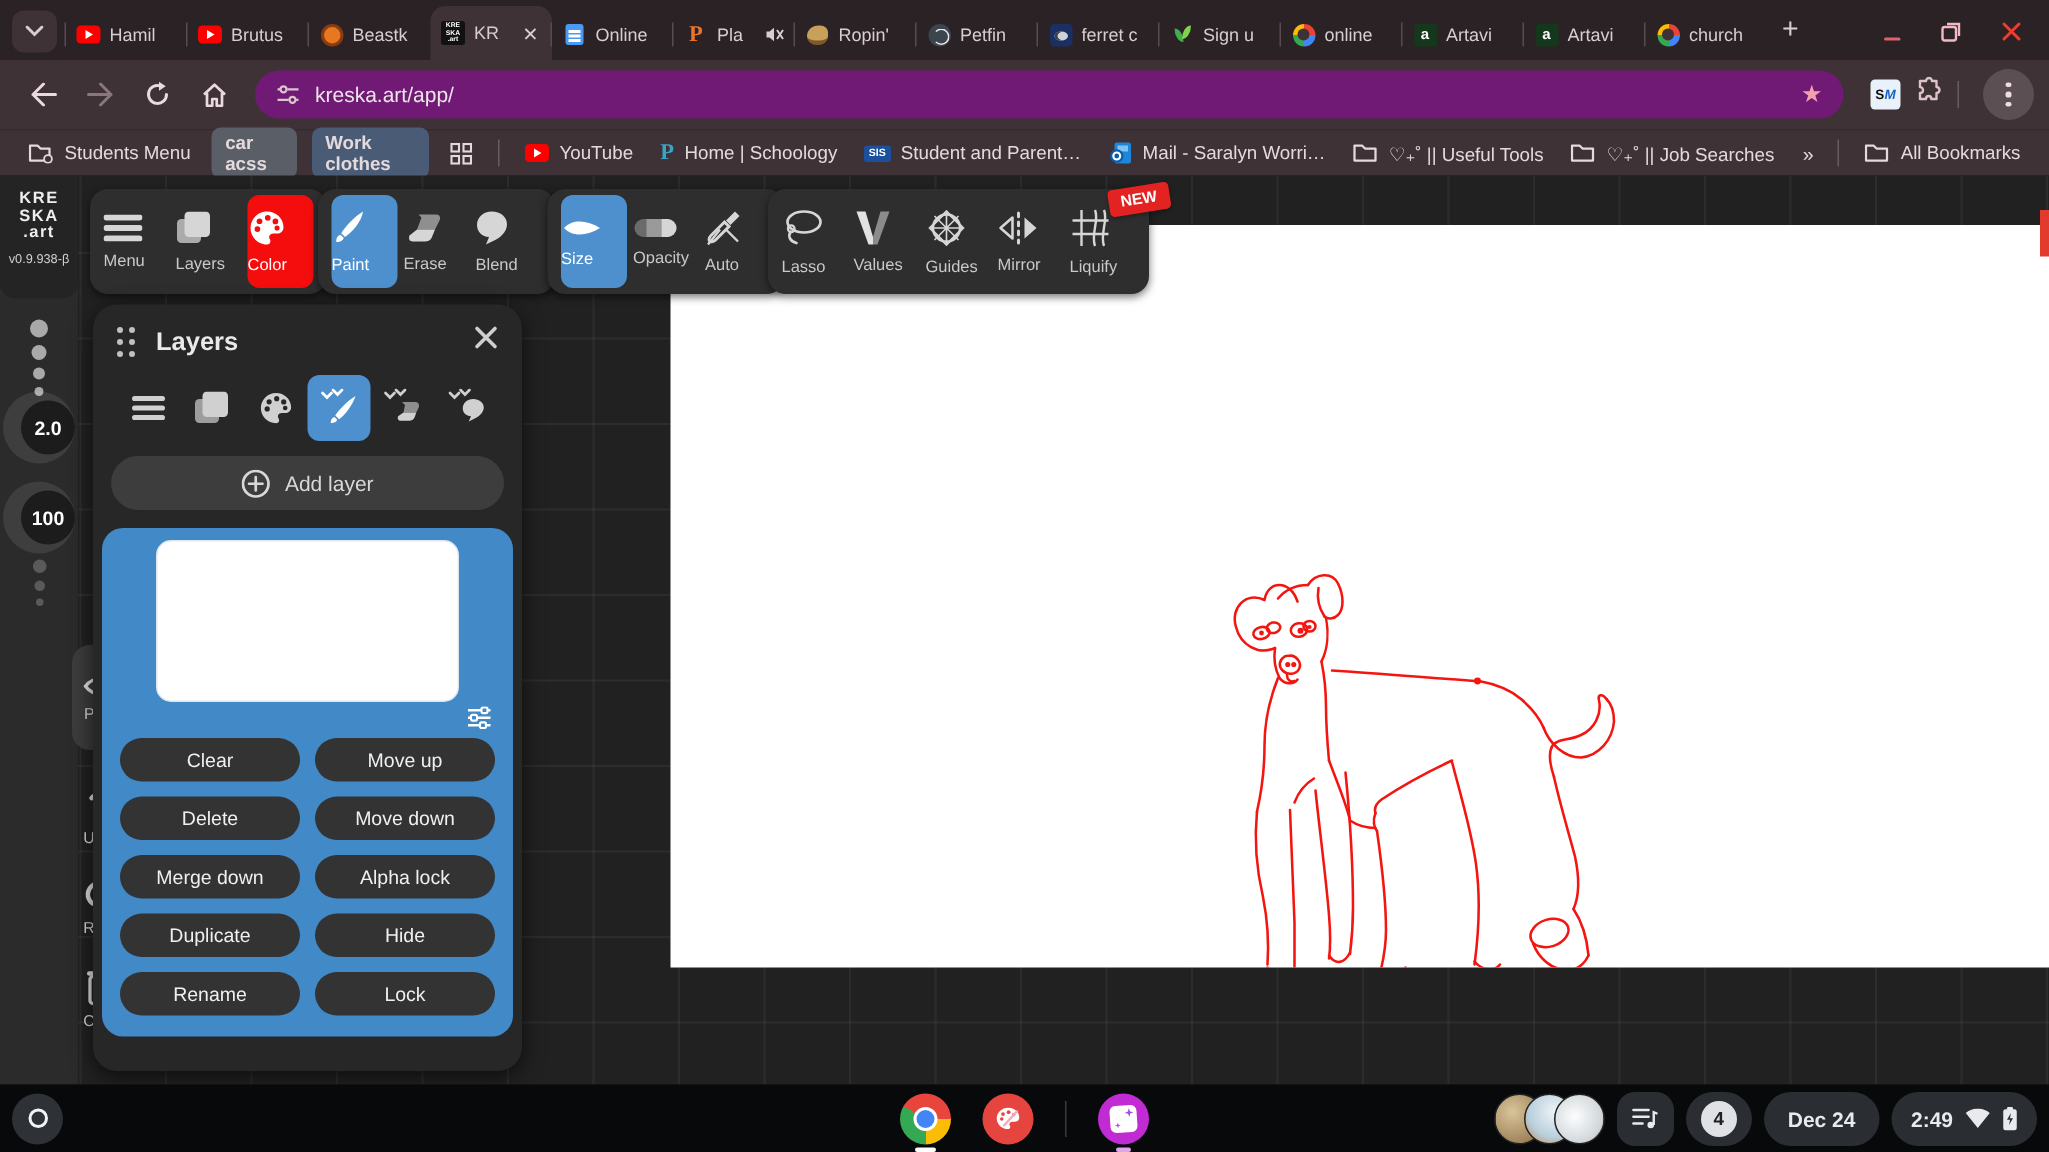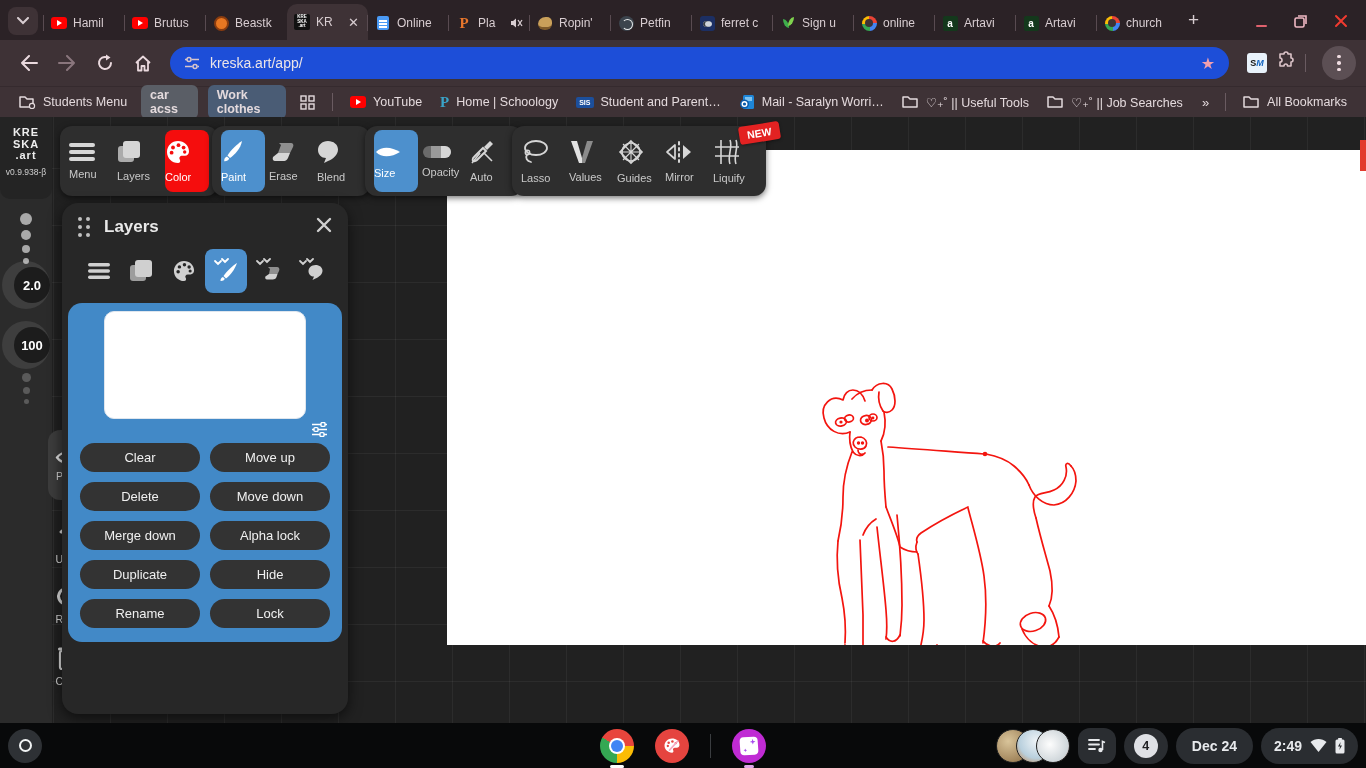--- a/index.html
+++ b/index.html
@@ -48,21 +48,21 @@
   .fav-arta { width:15px; height:15px; background:#14381c; color:#fff; font-size:10px; font-weight:bold;
     display:flex; align-items:center; justify-content:center; border-radius:2px; }
   .tab-close { color:#d8cdd1; font-size:13px; padding:0 2px; }
   .mute-ic { flex:none; }
   .newtab-btn { color:#d8cdd1; font-size:19px; margin:0 0 9px 10px; }
   .win-controls { margin-left:auto; display:flex; align-items:center; gap:26px; padding:0 18px 12px 0; }
 
   .toolbar { position:absolute; left:0; top:40px; width:1366px; height:46px; background:#3e3236;
     display:flex; align-items:center; padding:0 10px; }
   .nav-ic { width:30px; height:30px; display:flex; align-items:center; justify-content:center; margin:0 4px; }
-  .omnibox { flex:1; height:32px; margin:0 8px; background:#1d4ed8; border-radius:16px;
+  .omnibox { flex:1; height:32px; margin:0 8px; background:#701a75; border-radius:16px;
     display:flex; align-items:center; padding:0 14px; gap:10px;justify-content:center; }
   .omnibox .url { color:#ece4e7; font-size:14px; }
   .star { color:#f2a0ae; font-size:16px; margin-left:auto; }
   .ext-sm { width:20px; height:20px; background:#e9f2fb; border-radius:3px; font-weight:bold; font-size:9px;
     display:flex; align-items:center; justify-content:center; margin:0 10px; }
   .ext-sm b { color:#111; } .ext-sm i { color:#1565c0; }
   .tb-sep { width:1px; height:18px; background:#6a5b61; margin:0 8px; }
   .profile-btn { width:34px; height:34px; border-radius:50%; background:#5c4f54; display:flex;
     align-items:center; justify-content:center; gap:0; flex-direction:column; margin-left:8px; }
   .profile-btn span { width:3.5px; height:3.5px; background:#f0dde2; border-radius:50%; margin:1.5px 0; }
@@ -698,20 +698,27 @@
           </svg>
       </span>
       <span class="lp-ic">
         <svg width="26" height="26" viewBox="0 0 26 26">
             <path d="M2,3 L5,6 L8,3" fill="none" stroke="#d0d0d0" stroke-width="1.8" stroke-linecap="round"></path>
             <path d="M9,1 L12,4 L15,1" fill="none" stroke="#d0d0d0" stroke-width="1.8" stroke-linecap="round"></path>
             <path d="M17.5,7 C13.5,7 10.5,9.8 10.5,13.2 C10.5,16.2 12.8,18.5 16,18.5 L14.5,22 L17.5,20.5 C21,19 24.5,16.3 24.5,12.7 C24.5,9.4 21.5,7 17.5,7 Z" fill="#d0d0d0"></path>
           </svg>
       </span>
     </div>
+    <div class="addlayer">
+      <svg width="19" height="19" viewBox="0 0 19 19">
+          <circle cx="9.5" cy="9.5" r="8.5" fill="none" stroke="#d8d8d8" stroke-width="1.8"></circle>
+          <path d="M9.5,5 L9.5,14 M5,9.5 L14,9.5" stroke="#d8d8d8" stroke-width="1.8" stroke-linecap="round"></path>
+        </svg>
+      <span>Add layer</span>
+    </div>
     <div class="layer-card">
       <div class="lc-thumb"></div>
       <div class="lc-tune">
         <svg width="17" height="15" viewBox="0 0 17 15">
             <path d="M1,2.5 L16,2.5 M1,7.5 L16,7.5 M1,12.5 L16,12.5" stroke="#fff" stroke-width="1.6"></path>
             <rect x="10" y="0.6" width="4" height="3.8" rx="1" fill="#4289c7" stroke="#fff" stroke-width="1.4"></rect>
             <rect x="3" y="5.6" width="4" height="3.8" rx="1" fill="#4289c7" stroke="#fff" stroke-width="1.4"></rect>
             <rect x="9" y="10.6" width="4" height="3.8" rx="1" fill="#4289c7" stroke="#fff" stroke-width="1.4"></rect>
           </svg>
       </div>

